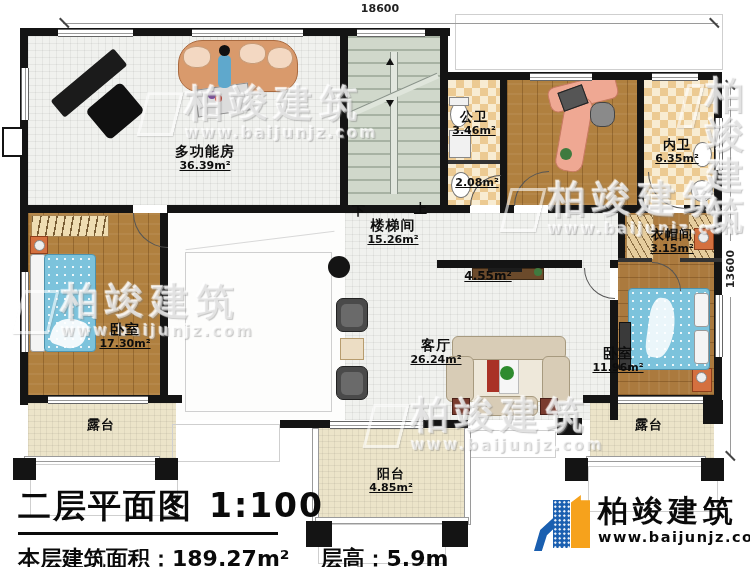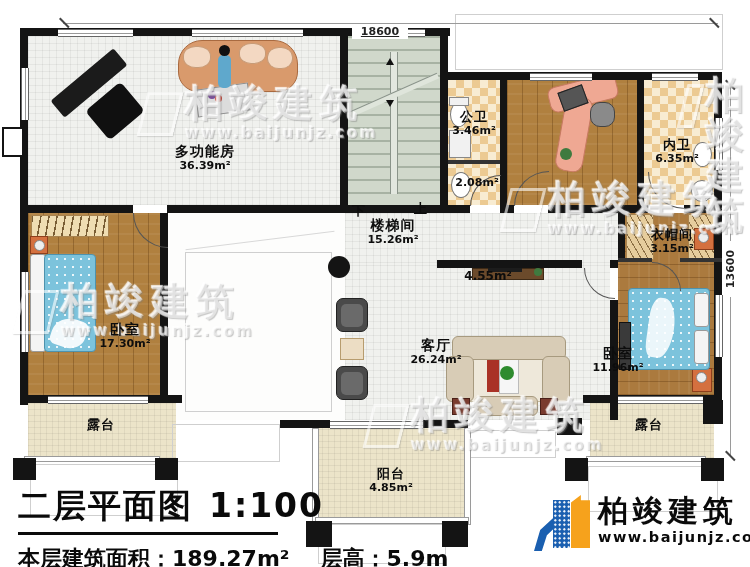--- a/index.html
+++ b/index.html
@@ -39,21 +39,21 @@
   .arc-tl{border-left:1px solid #555;border-top:1px solid #555;border-top-left-radius:100%;}
   .arc-tr{border-right:1px solid #555;border-top:1px solid #555;border-top-right-radius:100%;}
   .col-sq{background:#141414;z-index:14;}
   .col-rd{background:#141414;border-radius:50%;z-index:14;}
   .eave{border:1px solid #cfcfcf;z-index:2;}
   .parapet{background:#fff;border:1px solid #9a9a9a;z-index:9;}
   
   .rlabel{position:absolute;text-align:center;font-weight:bold;color:#0d0d0d;line-height:1.12;z-index:40;}
   .rlabel .nm{font-size:14px;letter-spacing:1px;display:block;}
   .rlabel .nm-s{font-size:13px;letter-spacing:1px;display:block;}
-  .rlabel .ar{font-size:11px;display:block;}
+  .rlabel .ar{font-size:11px;display:block;text-decoration:underline;}
   .dirlabel{position:absolute;font-weight:bold;font-size:13px;color:#0d0d0d;z-index:40;}
   .dim{position:absolute;font-weight:bold;font-size:11px;color:#222;background:#fff;
        text-align:center;z-index:41;line-height:14px;}
   .dimline{background:#9a9a9a;z-index:8;}
   .tick{background:#444;width:13px;height:1.5px;transform:rotate(45deg);z-index:9;}
   
   .furn{z-index:5;}
   .bed{background-color:#7cc3dc;border:1px solid #4e92ad;border-radius:4px;
     background-image:radial-gradient(rgba(255,255,255,.85) 1px,transparent 1.4px);background-size:8px 8px;}
   .pillow{background:#f4f4f4;border:1px solid #9a9a9a;border-radius:3px;}
@@ -263,21 +263,21 @@
       <div class="inner"></div>
     </div>
   <div class="abs furn chair-dk" style="left:336px;top:366px;width:30px;height:32px;">
       <div class="inner"></div>
     </div>
   <div class="abs furn" style="left:340px;top:338px;width:22px;height:20px;background:#ecddc4;border:1px solid #b79c6e;"></div>
 
   <div class="abs dimline" style="left:63px;top:23px;width:655px;height:1px;"></div>
   <div class="abs tick" style="left:58px;top:22px;"></div>
   <div class="abs tick" style="left:708px;top:22px;"></div>
-  <div class="abs dim" style="left:352px;top:25px;width:56px;text-decoration:underline;">18600</div>
+  <div class="abs dim" style="left:352px;top:2px;width:56px;">18600</div>
   <div class="abs dimline" style="left:730px;top:85px;width:1px;height:372px;"></div>
   <div class="abs tick" style="left:724px;top:84px;"></div>
   <div class="abs tick" style="left:724px;top:455px;"></div>
   <div class="abs dim" style="left:703px;top:262px;width:56px;transform:rotate(-90deg);">13600</div>
 
   <div class="rlabel" style="left:150px;top:144px;width:110px;">
     <span class="nm">多功能房</span>
       <span class="ar">36.39m²</span>
   </div>
   <div class="rlabel" style="left:443px;top:110px;width:62px;">

